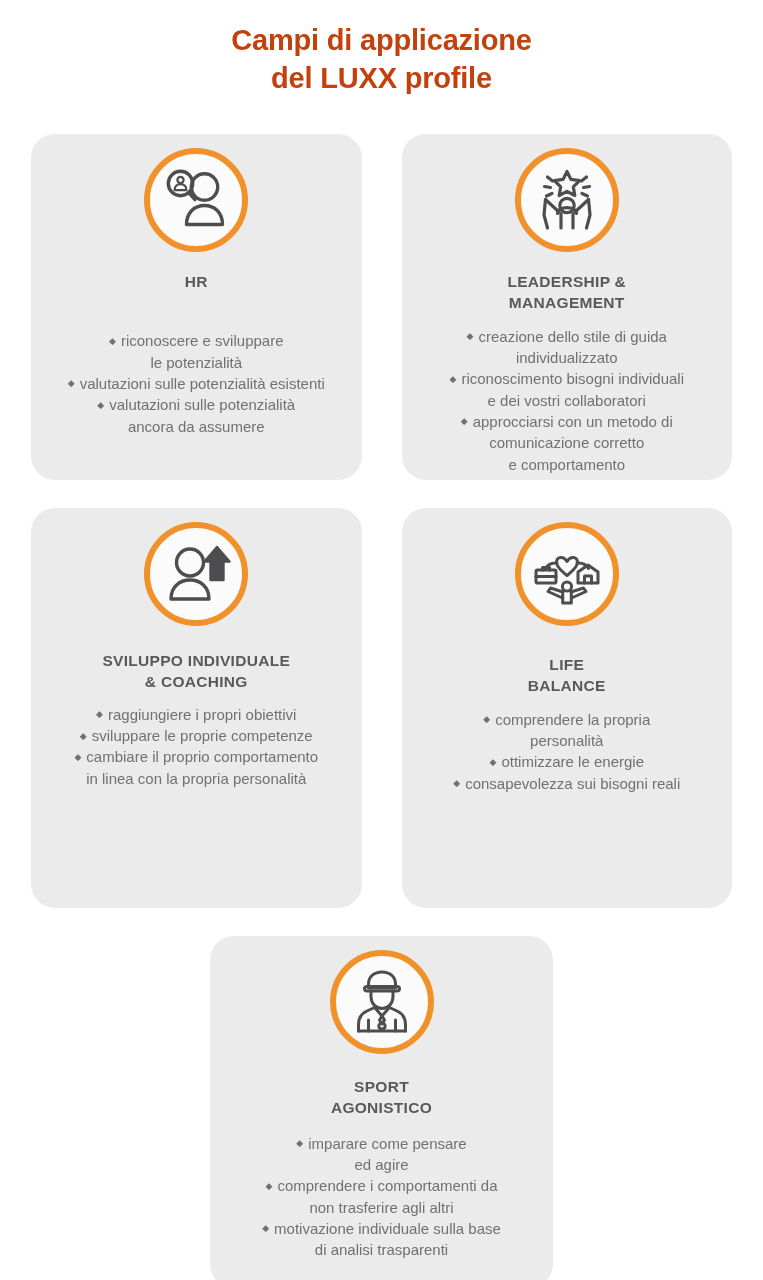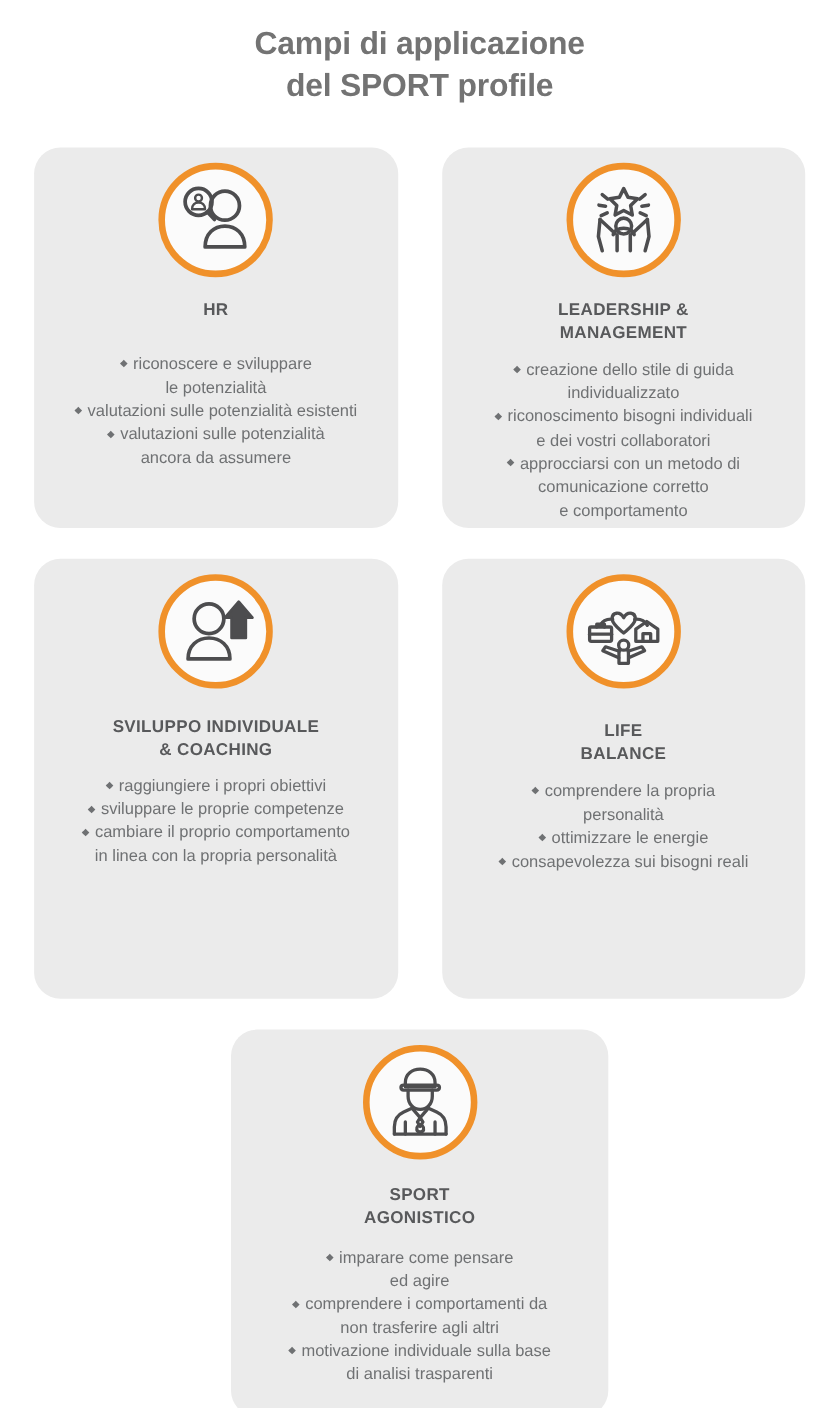--- a/index.html
+++ b/index.html
@@ -19,21 +19,21 @@
     overflow: hidden;
   }
 
   
   .title {
     position: absolute;
     top: 22px;
     left: 0;
     width: 763px;
     text-align: center;
-    color: #737373;
+    color: #c2410c;
     font-size: 29px;
     font-weight: bold;
     line-height: 1.30;
     letter-spacing: -0.2px;
   }
   .title .t-line { display: block; }
 
   
   .grid {
     position: absolute;
@@ -106,37 +106,37 @@
   .bullets .b-line { display: block; white-space: nowrap; }
   .bullets .b-line.lead::before {
     content: "\25C6";
     font-size: 9px;
     vertical-align: 2.5px;
     margin-right: 5px;
     color: #6F7173;
   }
 
   
-  .card-hr .bullets       { margin-top: 28px; }
+  .card-hr .bullets       { margin-top: 38px; }
   .card-lead .bullets     { margin-top: 12px; }
   .card-coach .card-title { margin-top: 24px; }
   .card-coach .bullets    { margin-top: 11px; }
   .card-life .card-title  { margin-top: 28px; }
   .card-life .bullets     { margin-top: 12px; }
   .card-sport .card-title { margin-top: 22px; }
   .card-sport .bullets    { }
 </style>
 </head>
 <body>
 
 <div class="page">
 
   <h1 class="title">
     <span class="t-line">Campi di applicazione</span>
-    <span class="t-line">del SPORT profile</span>
+    <span class="t-line">del LUXX profile</span>
   </h1>
 
   <div class="grid">
 
     <div class="row">
 
       <div class="card card-r1 card-hr">
         <div class="icon-ring">
           <svg width="72" height="66" viewBox="0 0 72 66" fill="none" stroke="#4D4D4F" stroke-width="3.4" stroke-linejoin="round" stroke-linecap="round">
             <circle cx="44.5" cy="20" r="13.2"></circle>

